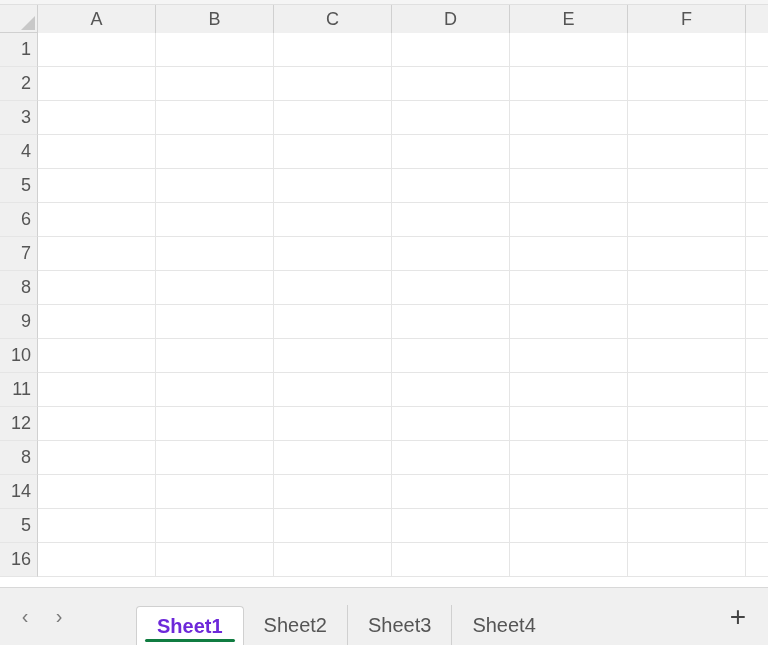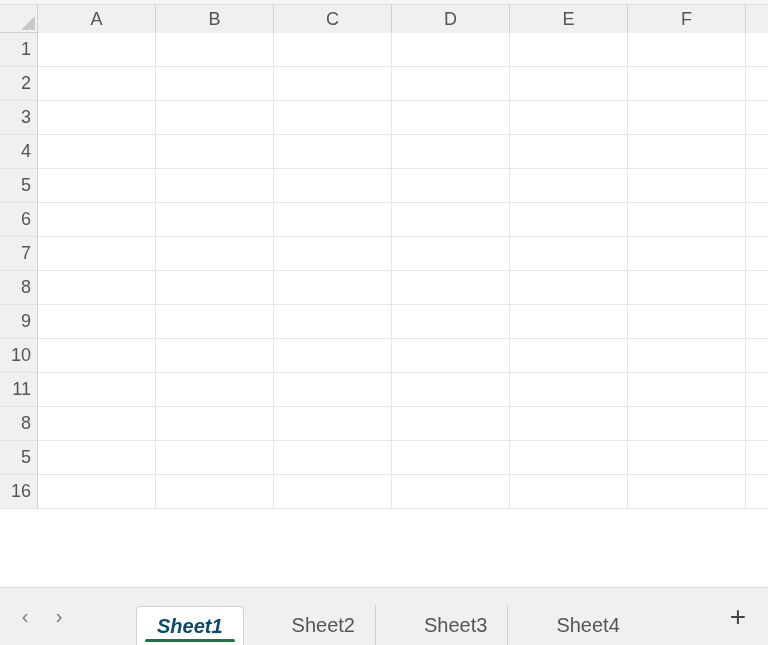--- a/index.html
+++ b/index.html
@@ -135,37 +135,35 @@
     position: relative;
     border-right: 1px solid #d0d0d0;
   }
   .tab.active {
     background: #ffffff;
     border: 1px solid #d0d0d0;
     border-bottom: none;
     border-top-left-radius: 4px;
     border-top-right-radius: 4px;
     font-weight: 600;
-    color: #0c4a6e;
+    color: #6d28d9;
     margin-bottom: -1px;
-    font-style: italic;
   }
   .tab.active::after {
     content: "";
     position: absolute;
     left: 8px;
     right: 8px;
     bottom: 4px;
     height: 3px;
     background: #107c41;
     border-radius: 2px;
   }
   .tab.inactive {
     background: transparent;
-    margin-left: 28px;
   }
   .tab:last-of-type {
     border-right: none;
     text-align: center;
   }
   .add-btn {
     margin-left: auto;
     width: 44px;
     height: 44px;
     display: flex;
@@ -307,21 +305,41 @@
           <div class="row-header">11</div>
           <div class="cell"></div>
           <div class="cell"></div>
           <div class="cell"></div>
           <div class="cell"></div>
           <div class="cell"></div>
           <div class="cell"></div>
           <div class="cell" style="width: 40px;"></div>
         </div>
         <div class="row">
+          <div class="row-header">12</div>
+          <div class="cell"></div>
+          <div class="cell"></div>
+          <div class="cell"></div>
+          <div class="cell"></div>
+          <div class="cell"></div>
+          <div class="cell"></div>
+          <div class="cell" style="width: 40px;"></div>
+        </div>
+        <div class="row">
           <div class="row-header">8</div>
+          <div class="cell"></div>
+          <div class="cell"></div>
+          <div class="cell"></div>
+          <div class="cell"></div>
+          <div class="cell"></div>
+          <div class="cell"></div>
+          <div class="cell" style="width: 40px;"></div>
+        </div>
+        <div class="row">
+          <div class="row-header">14</div>
           <div class="cell"></div>
           <div class="cell"></div>
           <div class="cell"></div>
           <div class="cell"></div>
           <div class="cell"></div>
           <div class="cell"></div>
           <div class="cell" style="width: 40px;"></div>
         </div>
         <div class="row">
           <div class="row-header">5</div>

